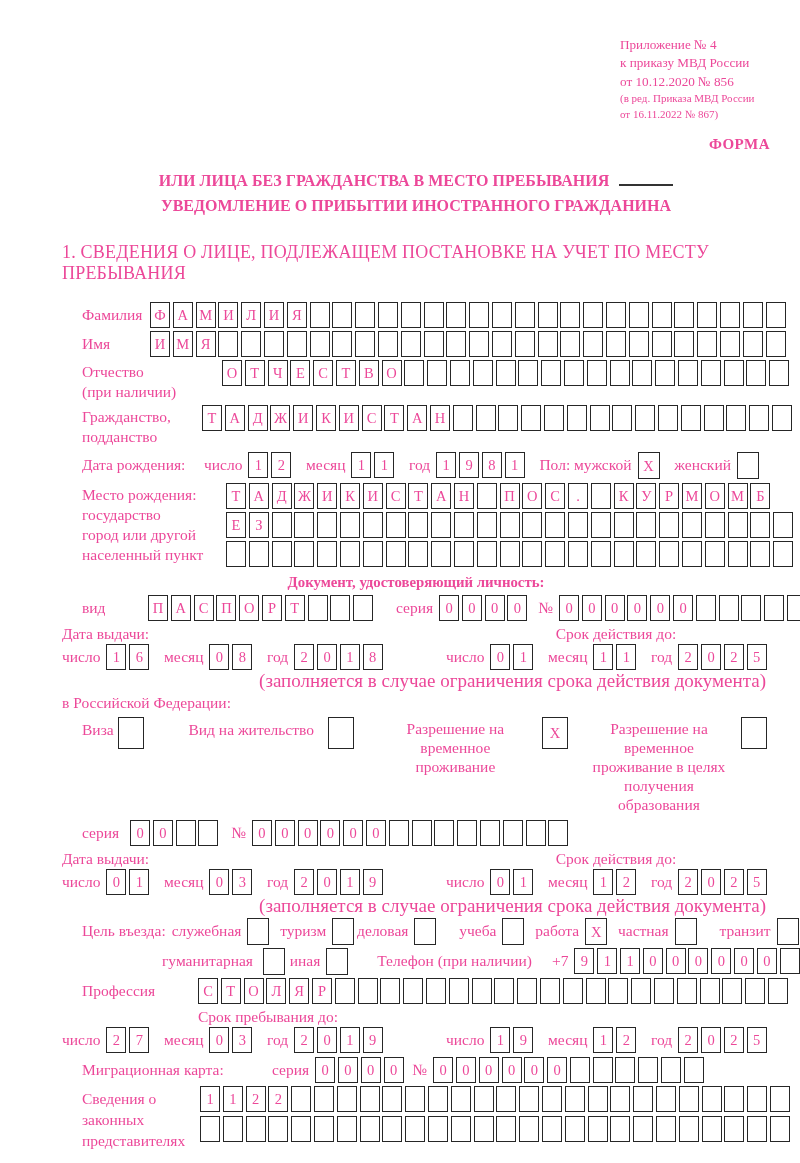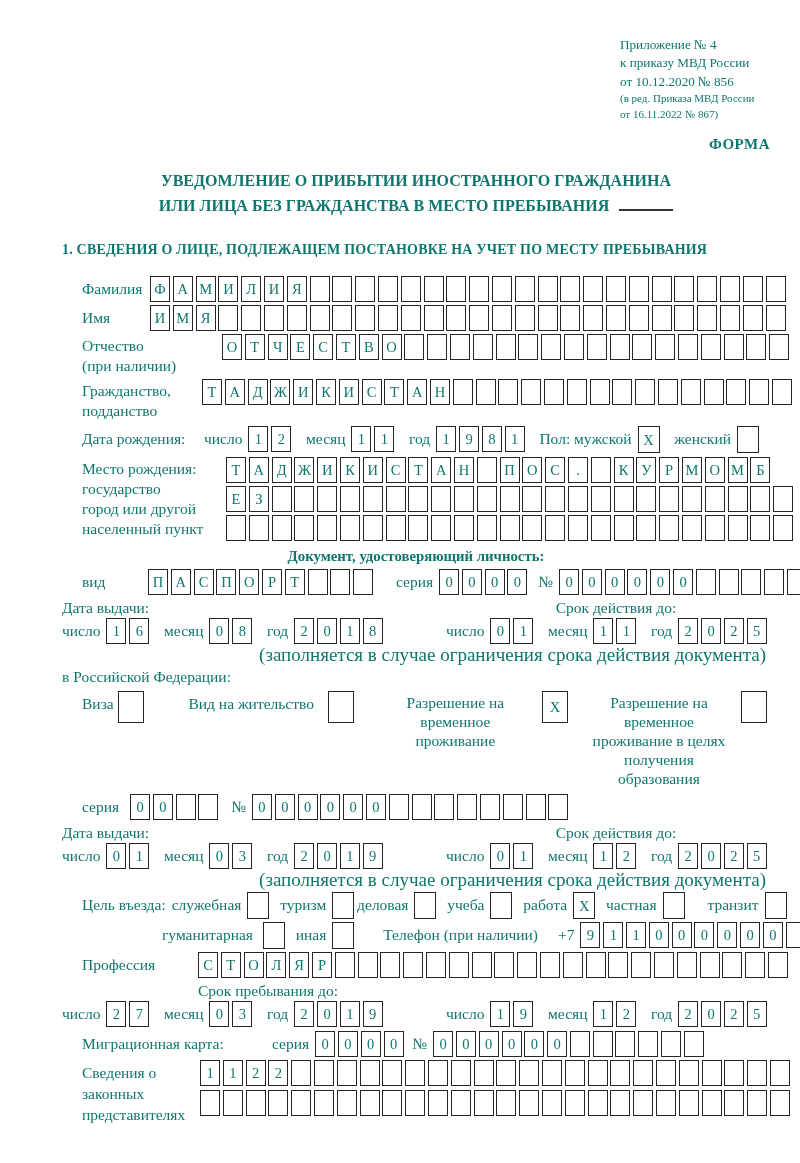--- a/index.html
+++ b/index.html
@@ -1,27 +1,27 @@
 <!DOCTYPE html>
 <html><head>
 <meta charset="utf-8">
 <style>
   html,body { margin:0; padding:0; background:#fff; }
   .page {
     width:800px; height:1163px; box-sizing:border-box;
     padding:36px 30px 10px 62px; background:#ffffff;
-    font-family:"Liberation Serif","DejaVu Serif",serif; color:#0f766e;
+    font-family:"Liberation Serif","DejaVu Serif",serif; color:#ec4899;
     overflow:hidden; position:relative;
   }
   .hdr { margin-left:558px; font-size:13.2px; line-height:1.4; }
   .hdr .small { font-size:11px; line-height:1.38; }
   .forma { text-align:right; font-weight:bold; font-size:15px; margin-top:14px; letter-spacing:0.5px; }
   .title { text-align:center; font-weight:bold; font-size:16px; line-height:1.55; margin-top:16px; }
   .uline { display:inline-block; width:54px; border-bottom:2px solid #333; height:14px; margin-left:10px; }
-  .sec { font-weight:bold; font-size:14px; margin-top:24px; letter-spacing:0.2px; }
+  .sec { font-weight:normal; font-size:18px; margin-top:24px; letter-spacing:0.2px; }
 
   .row { display:flex; align-items:flex-start; margin:0 0 3px 0; font-size:15.5px; line-height:26px; }
   .mt1 { margin-top:18px; }
   .lbl { flex:none;margin-left:20px; }
   .lbl2 { line-height:20px; padding-top:2px; }
   .boxes { display:inline-flex; flex:none; flex-wrap:nowrap; }
   .box {
     display:inline-flex; align-items:center; justify-content:center; flex:none;
     width:20px; height:26px; box-sizing:border-box; border:1.6px solid #262626;
     margin-right:2.8px; font-size:14.5px; background:#fff;
@@ -49,24 +49,24 @@
   <div class="hdr">
     <div>Приложение № 4</div>
     <div>к приказу МВД России</div>
     <div>от 10.12.2020 № 856</div>
     <div class="small">(в ред. Приказа МВД России</div>
     <div class="small">от 16.11.2022 № 867)</div>
   </div>
   <div class="forma">ФОРМА</div>
 
   <div class="title">
-    <div>УВЕДОМЛЕНИЕ О ПРИБЫТИИ ИНОСТРАННОГО ГРАЖДАНИНА</div>
     <div>
       <span>ИЛИ ЛИЦА БЕЗ ГРАЖДАНСТВА В МЕСТО ПРЕБЫВАНИЯ</span><span class="uline"></span>
     </div>
+    <div>УВЕДОМЛЕНИЕ О ПРИБЫТИИ ИНОСТРАННОГО ГРАЖДАНИНА</div>
   </div>
 
   <div class="sec">1. СВЕДЕНИЯ О ЛИЦЕ, ПОДЛЕЖАЩЕМ ПОСТАНОВКЕ НА УЧЕТ ПО МЕСТУ ПРЕБЫВАНИЯ</div>
 
   <div class="row mt1">
     <span class="lbl" style="width:68px">Фамилия</span>
     <span class="boxes">
         <span class="box">Ф</span>
         <span class="box">А</span>
         <span class="box">М</span>
@@ -517,21 +517,21 @@
         <span class="box"></span>
       </span>
     <span class="dlbl" style="margin-left:8px">туризм</span>
     <span class="boxes cbx">
         <span class="box"></span>
       </span>
     <span class="dlbl" style="margin-left:0">деловая</span>
     <span class="boxes cbx">
         <span class="box"></span>
       </span>
-    <span class="dlbl" style="margin-left:8px">учеба</span>
+    <span class="dlbl" style="margin-left:20px">учеба</span>
     <span class="boxes cbx">
         <span class="box"></span>
       </span>
     <span class="dlbl" style="margin-left:8px">работа</span>
     <span class="boxes cbx">
         <span class="box">X</span>
       </span>
     <span class="dlbl" style="margin-left:8px">частная</span>
     <span class="boxes cbx">
         <span class="box"></span>
@@ -540,21 +540,21 @@
     <span class="boxes cbx">
         <span class="box"></span>
       </span>
   </div>
 
   <div class="row">
     <span class="lbl" style="margin-left:100px">гуманитарная</span>
     <span class="boxes cbx" style="margin-left:10px">
         <span class="box"></span>
       </span>
-    <span class="dlbl" style="margin-left:8px">иная</span>
+    <span class="dlbl" style="margin-left:2px">иная</span>
     <span class="boxes cbx">
         <span class="box"></span>
       </span>
     <span class="dlbl" style="margin-left:26px">Телефон (при наличии)</span>
     <span class="dlbl" style="margin-left:14px">+7</span>
     <span class="boxes">
         <span class="box">9</span>
         <span class="box">1</span>
         <span class="box">1</span>
         <span class="box">0</span>

